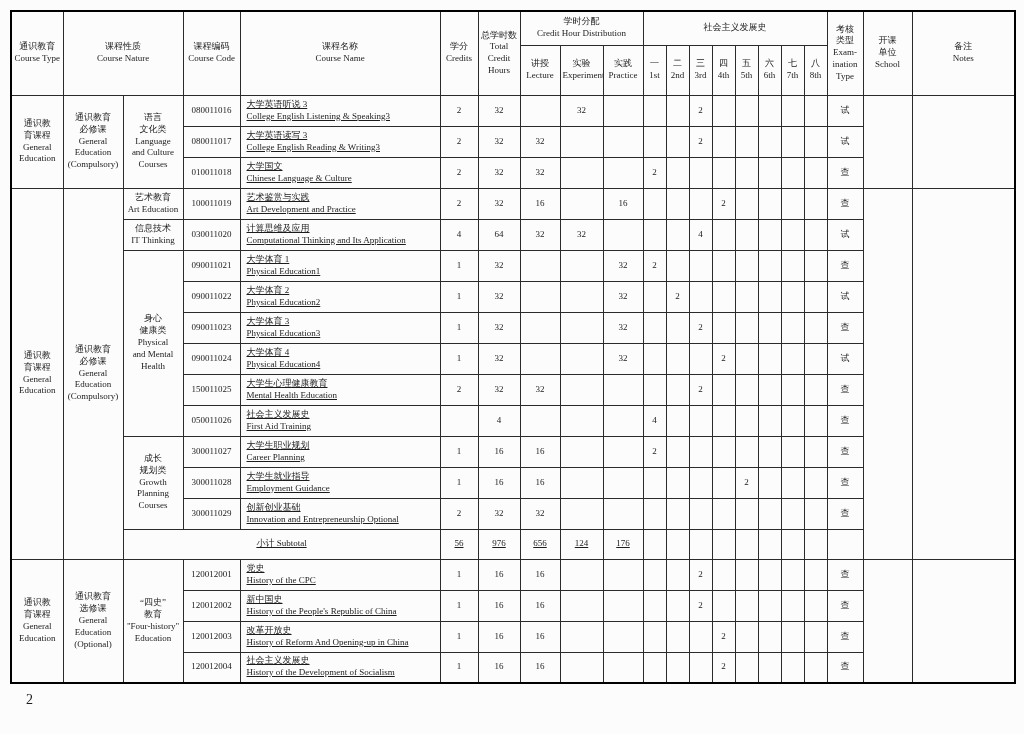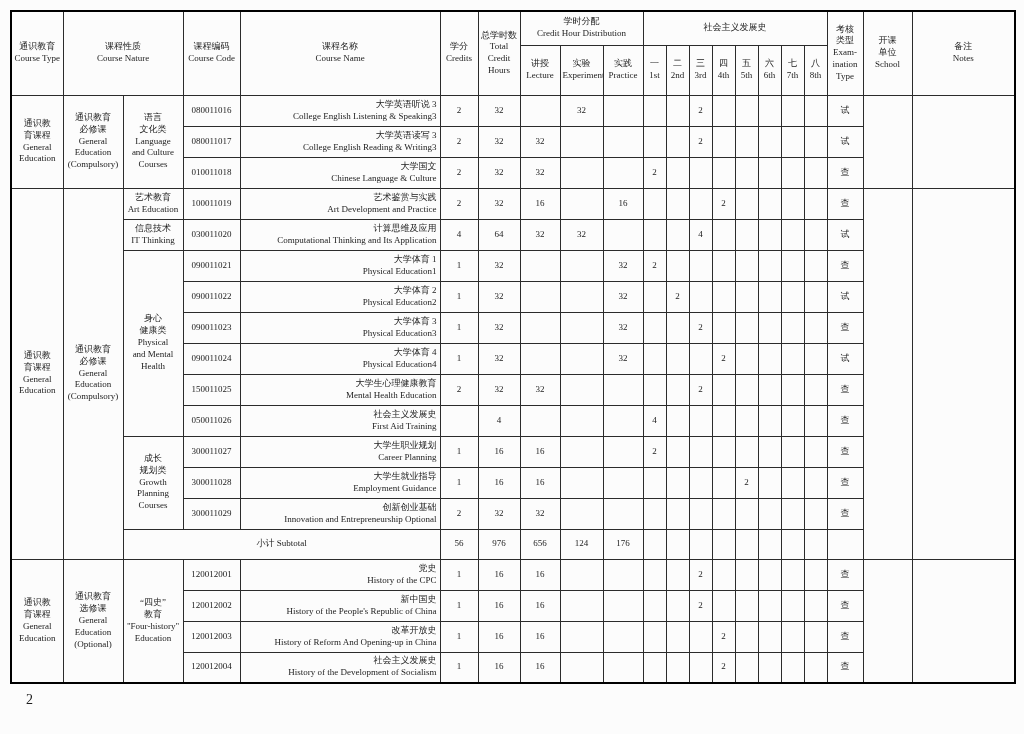--- a/index.html
+++ b/index.html
@@ -15,25 +15,25 @@
   }
   .curr th, .curr td {
     border:1px solid #2b2b2b;
     font-weight:normal;
     font-size:9px; line-height:1.32;
     text-align:center; vertical-align:middle;
     white-space:pre-line;
     padding:1px 2px;
     overflow:hidden;
   }
-  .curr td.nm { text-align:right; padding:1px 3px 1px 6px; }
+  .curr td.nm { text-align:left; padding:1px 3px 1px 6px;text-decoration:underline; }
   thead tr.h1 { height:34px; }
   thead tr.h2 { height:50px; }
   tbody tr { height:31px; }
-  tbody tr.sub { height:30px; }
+  tbody tr.sub { height:30px;text-decoration:underline; }
   .pageno { position:absolute; left:26px; top:692px; font-size:14px; }
 </style>
 </head>
 <body>
 
 <div class="page">
 
 <table class="curr">
   <colgroup>
     <col style="width:52px">

